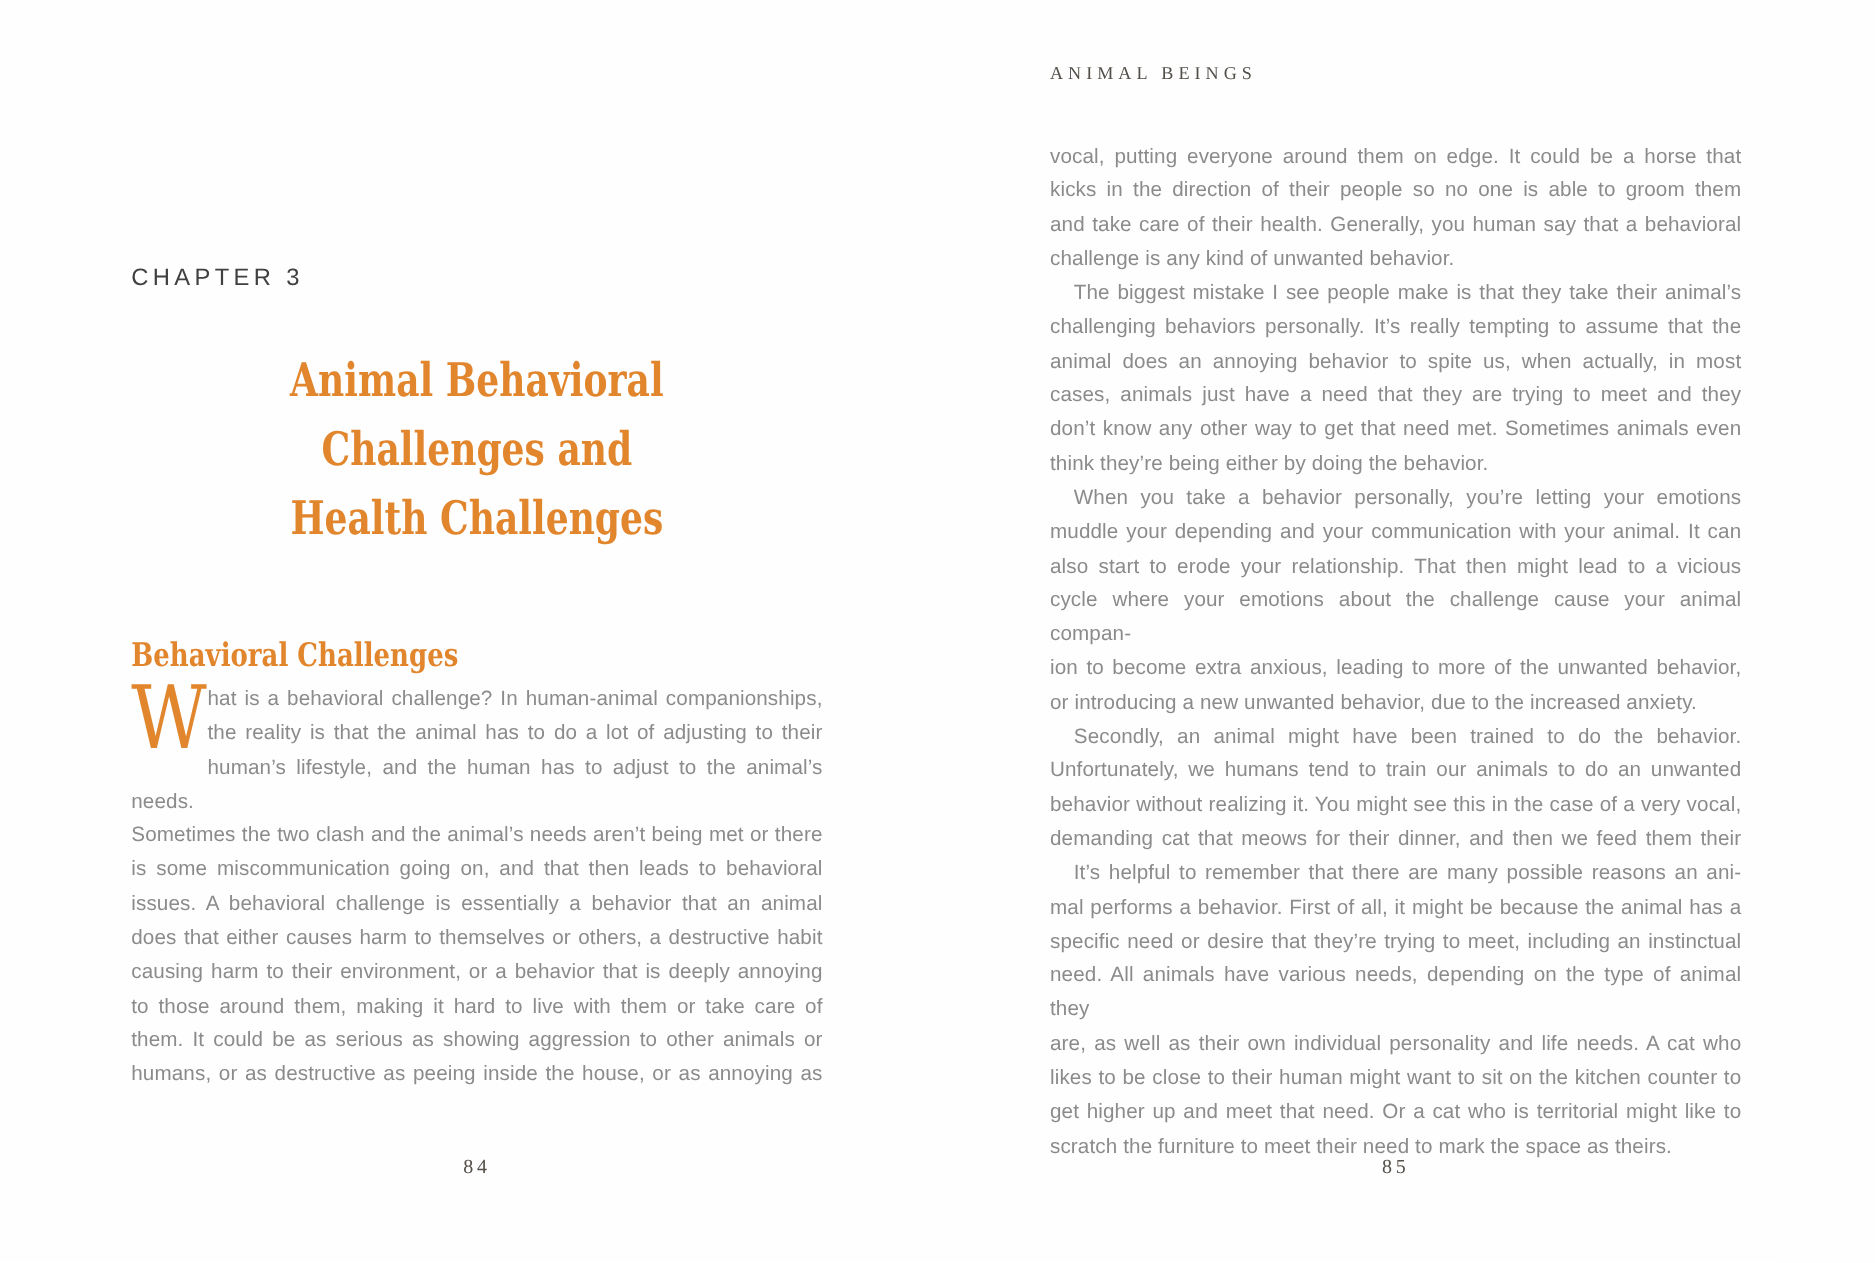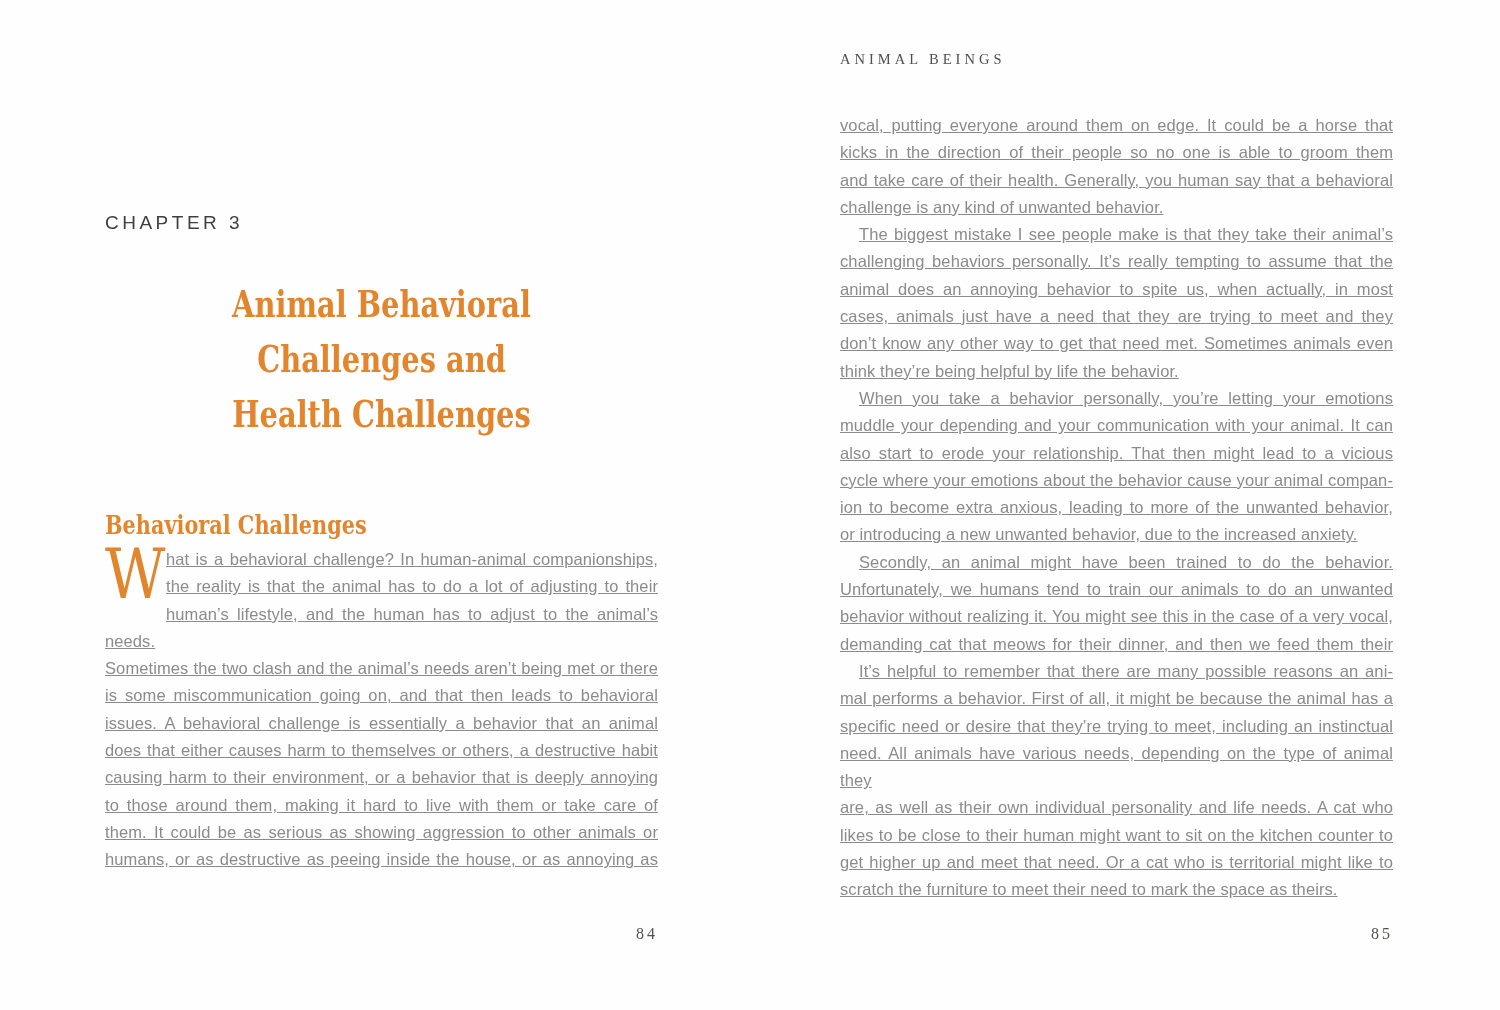--- a/index.html
+++ b/index.html
@@ -42,35 +42,35 @@
     white-space:nowrap;
   }
   .body-text {
     position:absolute; width:553px;
     font-size:16.5px; line-height:27.3px;
     color:var(--bodycol);
     letter-spacing:0.1px;
   }
   .body-text.left-col  { left:105px; top:546px; }
   .body-text.right-col { left:90px;  top:112px; }
-  .line { text-align:justify; text-align-last:justify;text-decoration:underline; }
+  .line { text-align:justify; text-align-last:justify; }
   .line.flush { text-align:right; text-align-last:left; }
   .para.indent .line:first-child { padding-left:19px; }
   .dropcap {
     float:left;
     width:58px; height:55px;
     font-family:"DejaVu Serif", serif;
     font-size:70px; line-height:56px;
     color:var(--accent);
     transform:scaleX(0.84); transform-origin:0 0;
     margin-right:3px;
   }
   .folio {
     position:absolute; top:925px; width:553px;
-    text-align:right;
+    text-align:center;
     font-family:"Liberation Serif", serif;
     font-size:16px; letter-spacing:3px;
     color:#55504a;
   }
   .folio.left-folio  { left:105px; }
   .folio.right-folio { left:90px; }
 
   
   .running-header {
     position:absolute; left:90px; top:51px; width:553px;
@@ -118,27 +118,27 @@
           <div class="line">kicks in the direction of their people so no one is able to groom them</div>
           <div class="line">and take care of their health. Generally, you human say that a behavioral</div>
           <div class="line flush">challenge is any kind of unwanted behavior.</div>
         </div>
         <div class="para indent">
           <div class="line">The biggest mistake I see people make is that they take their animal’s</div>
           <div class="line">challenging behaviors personally. It’s really tempting to assume that the</div>
           <div class="line">animal does an annoying behavior to spite us, when actually, in most</div>
           <div class="line">cases, animals just have a need that they are trying to meet and they</div>
           <div class="line">don’t know any other way to get that need met. Sometimes animals even</div>
-          <div class="line flush">think they’re being helpful by life the behavior.</div>
+          <div class="line flush">think they’re being either by doing the behavior.</div>
         </div>
         <div class="para indent">
           <div class="line">When you take a behavior personally, you’re letting your emotions</div>
           <div class="line">muddle your depending and your communication with your animal. It can</div>
           <div class="line">also start to erode your relationship. That then might lead to a vicious</div>
-          <div class="line">cycle where your emotions about the behavior cause your animal compan-</div>
+          <div class="line">cycle where your emotions about the challenge cause your animal compan-</div>
           <div class="line">ion to become extra anxious, leading to more of the unwanted behavior,</div>
           <div class="line flush">or introducing a new unwanted behavior, due to the increased anxiety.</div>
         </div>
         <div class="para indent">
           <div class="line">Secondly, an animal might have been trained to do the behavior.</div>
           <div class="line">Unfortunately, we humans tend to train our animals to do an unwanted</div>
           <div class="line">behavior without realizing it. You might see this in the case of a very vocal,</div>
           <div class="line">demanding cat that meows for their dinner, and then we feed them their</div>
         </div>
         <div class="para indent">

